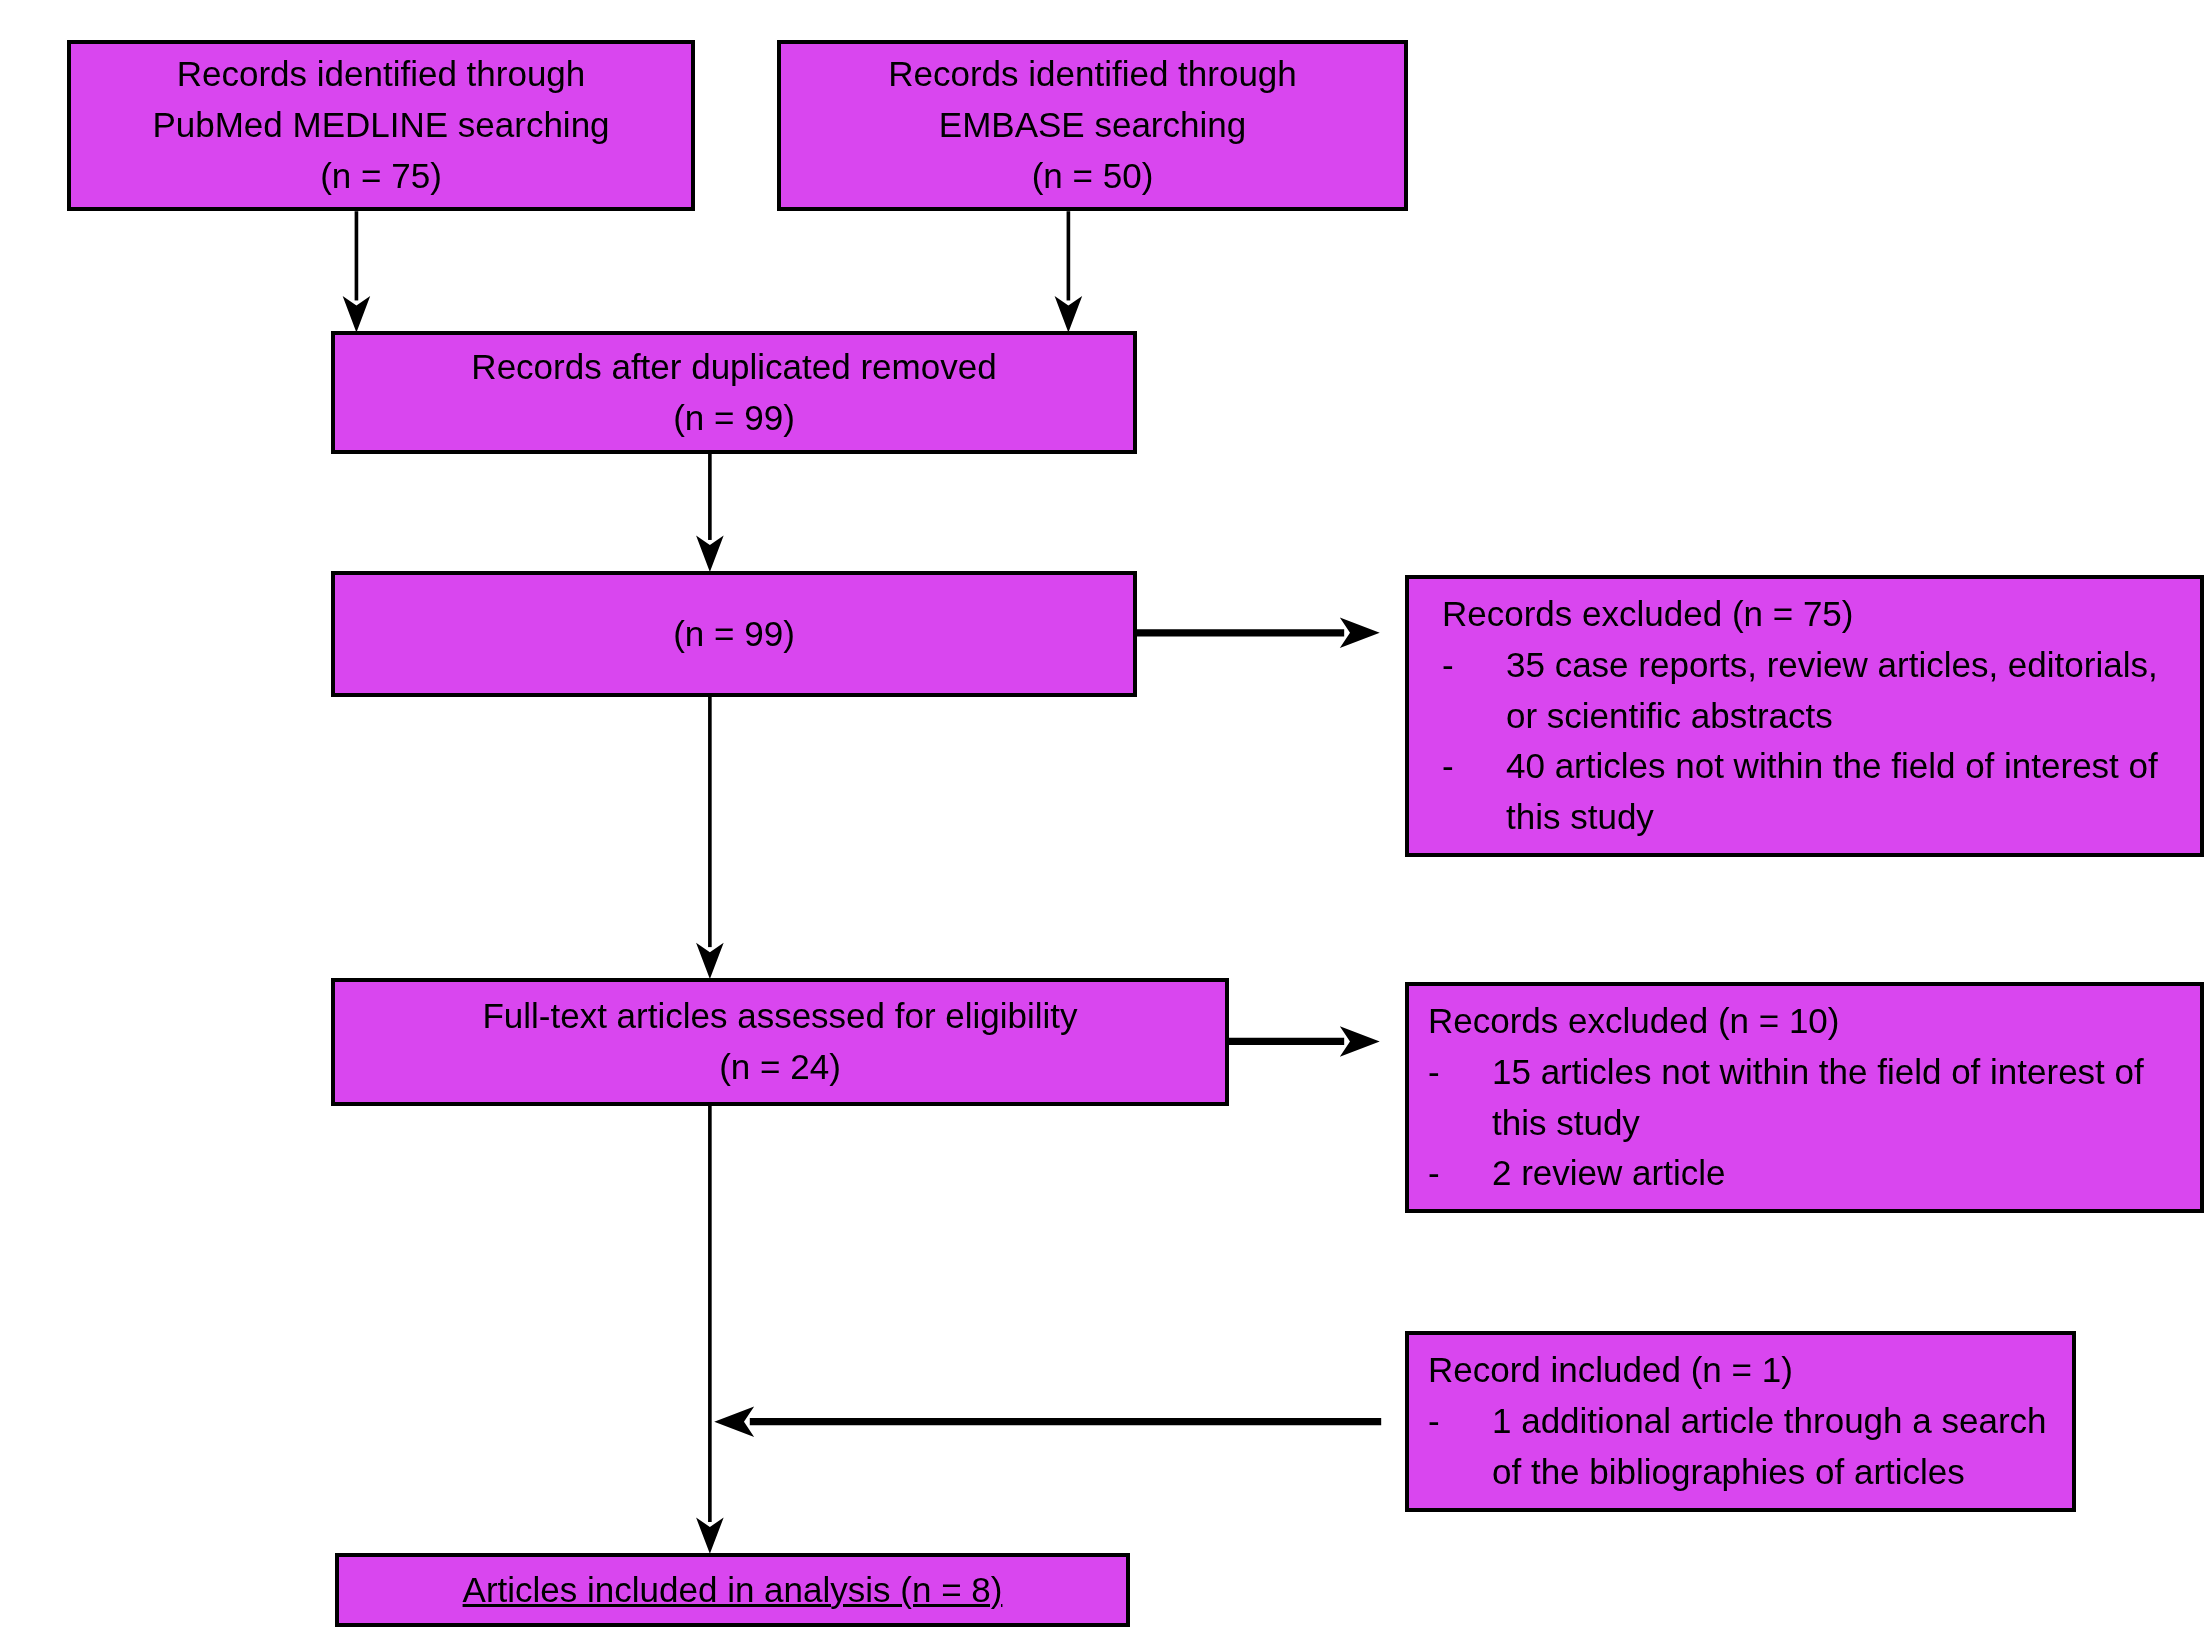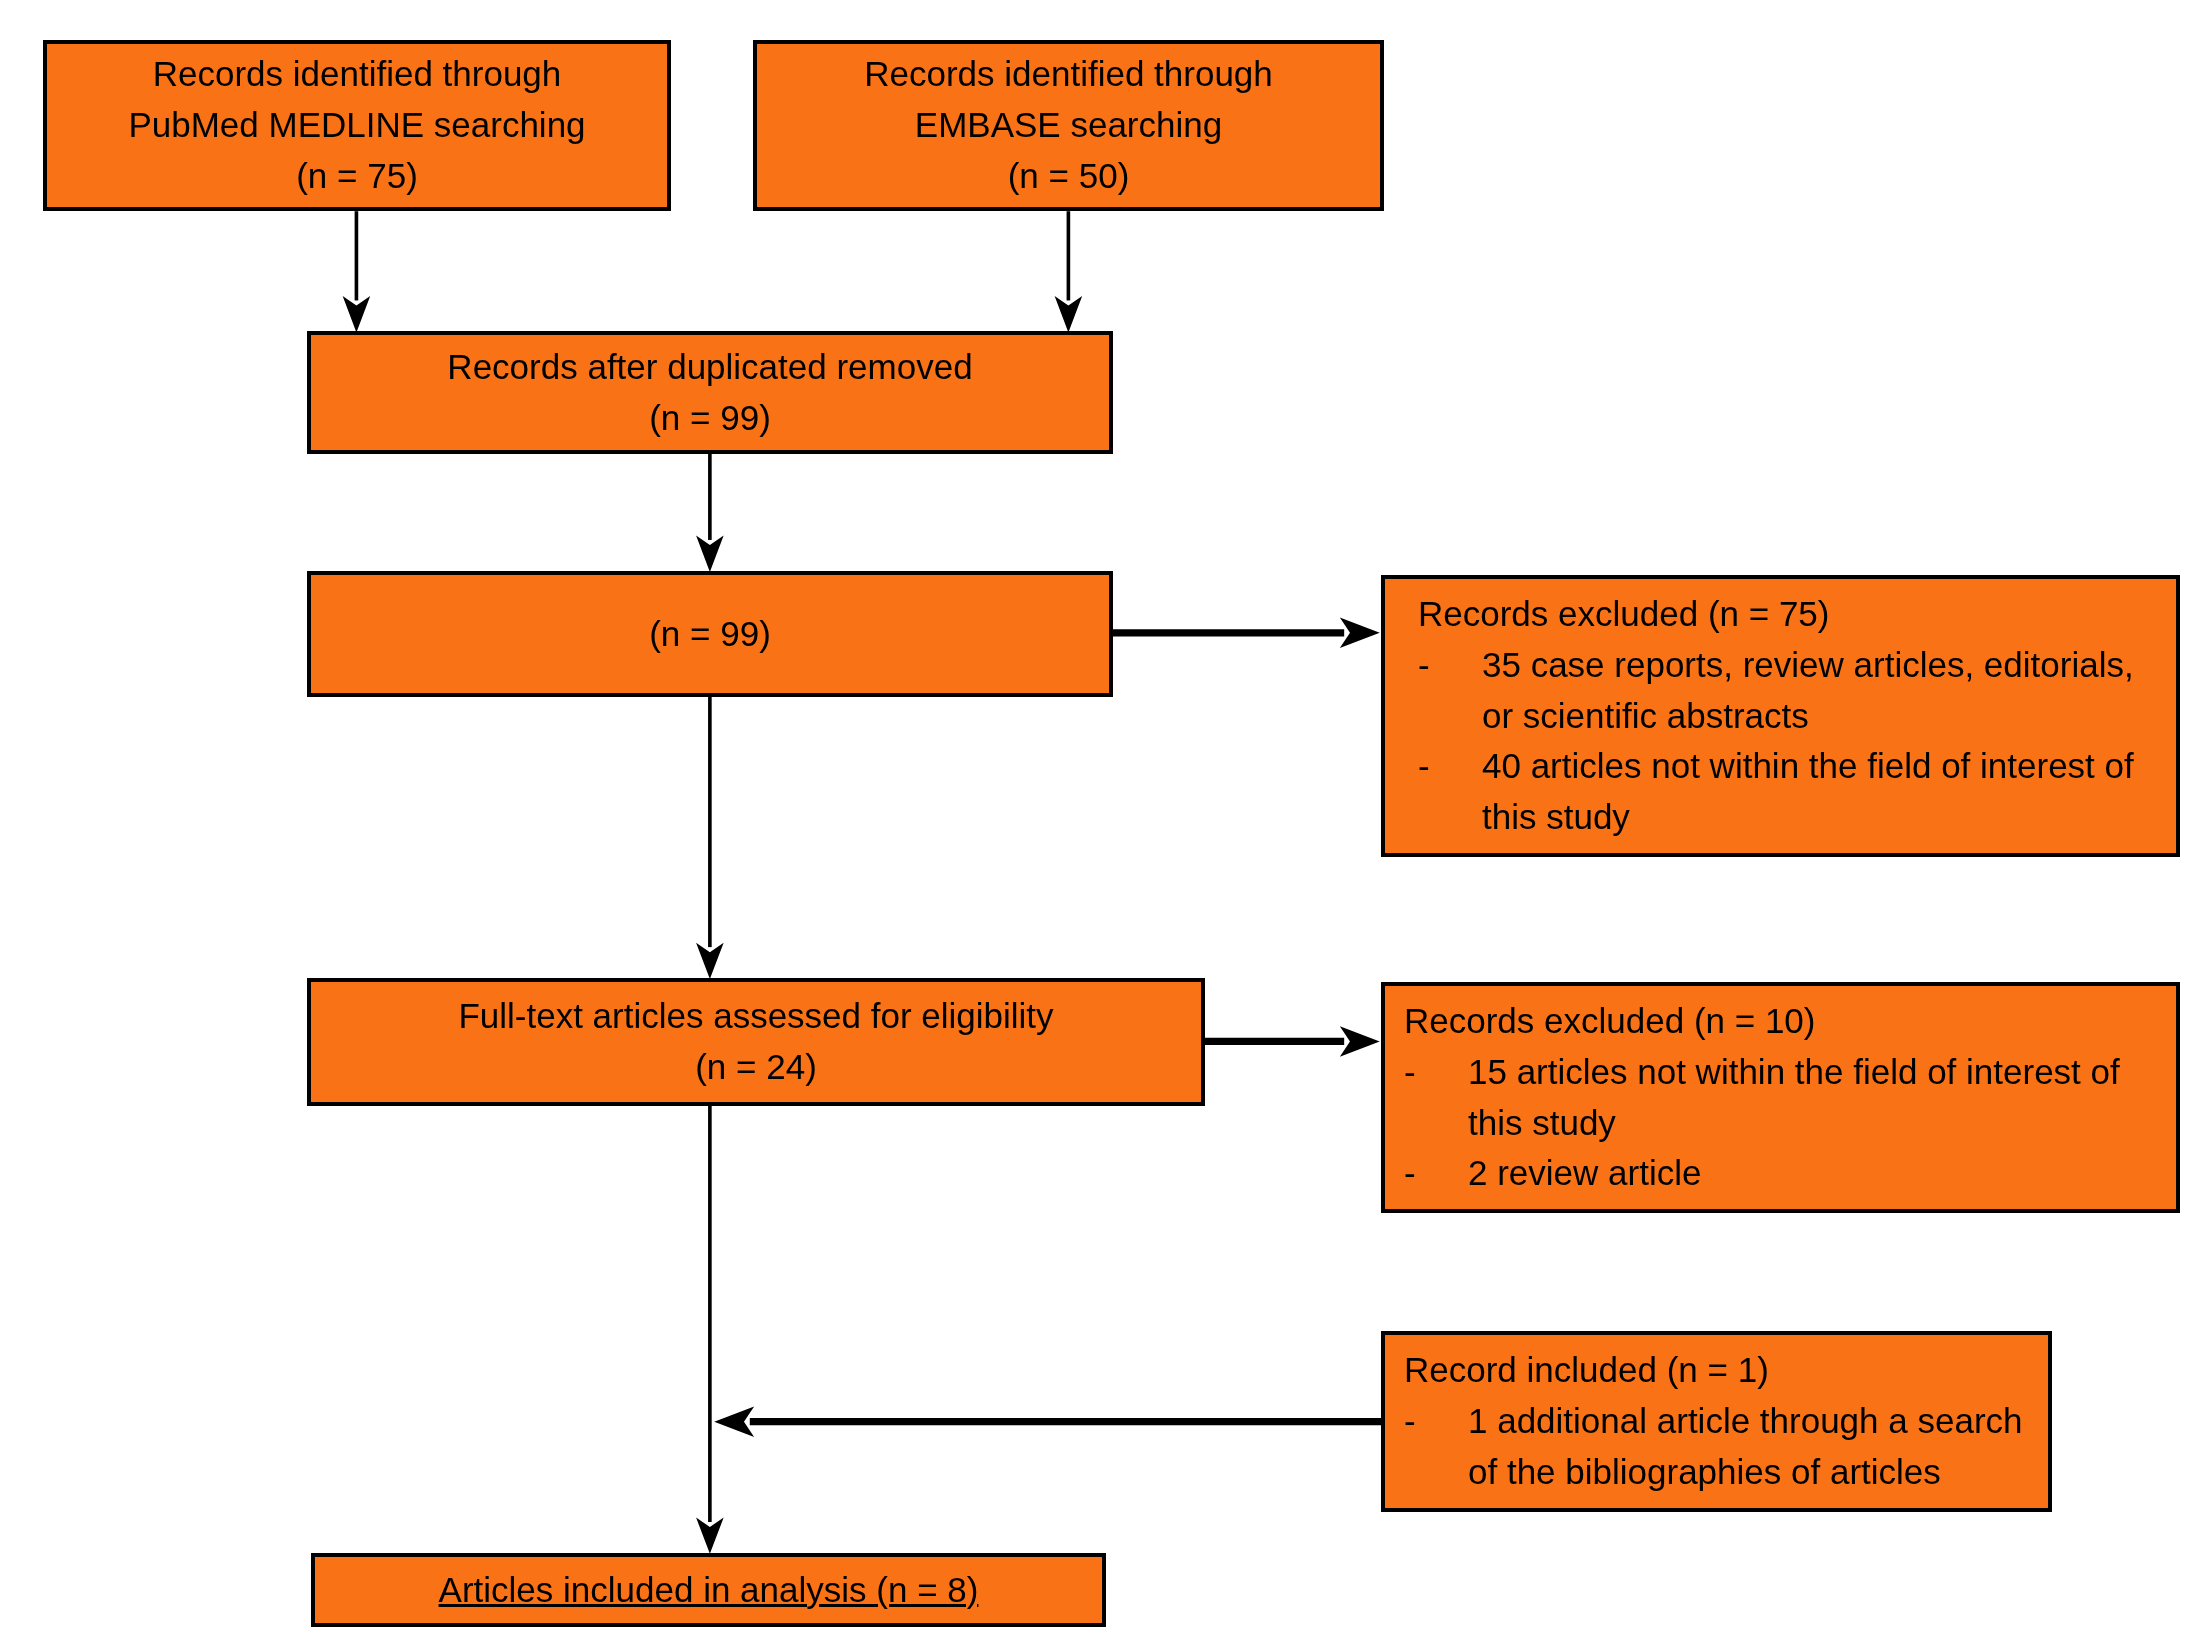--- a/index.html
+++ b/index.html
@@ -17,25 +17,26 @@
     overflow: hidden;
   }
   .arrows {
     position: absolute;
     left: 0; top: 0;
     width: 2205px; height: 1646px;
     z-index: 0;
   }
   .box {
     position: absolute;
-    background: #f97316;
+    background: #d946ef;
     border: 4.4px solid #000000;
     z-index: 1;
     font-size: 35px;
     line-height: 1.45;
+    margin-left: 24px;
   }
   .box.center {
     display: flex;
     flex-direction: column;
     align-items: center;
     justify-content: center;
     text-align: center;
   }
   .box.side {
     padding: 10.2px 16px 10.2px 19px;

